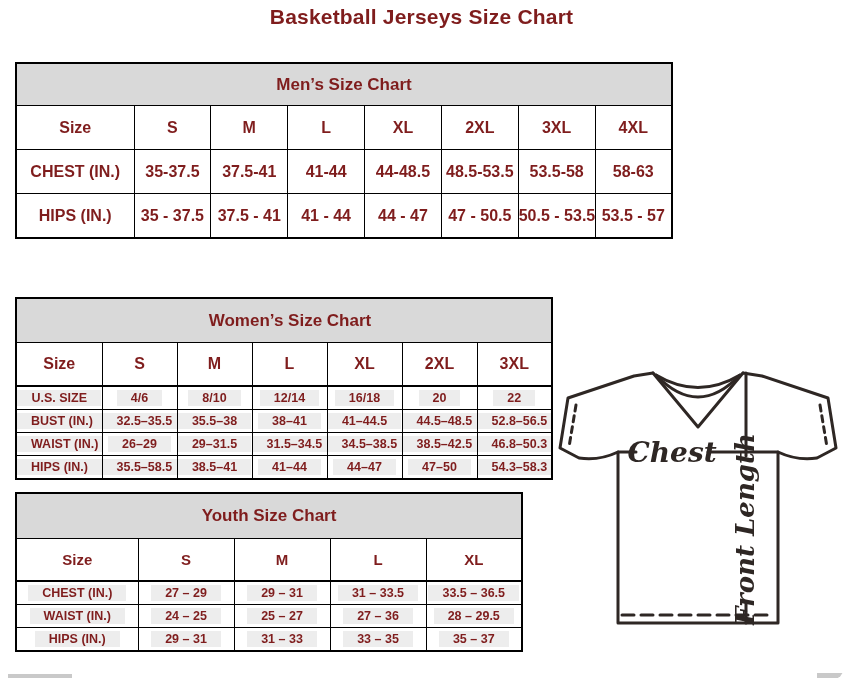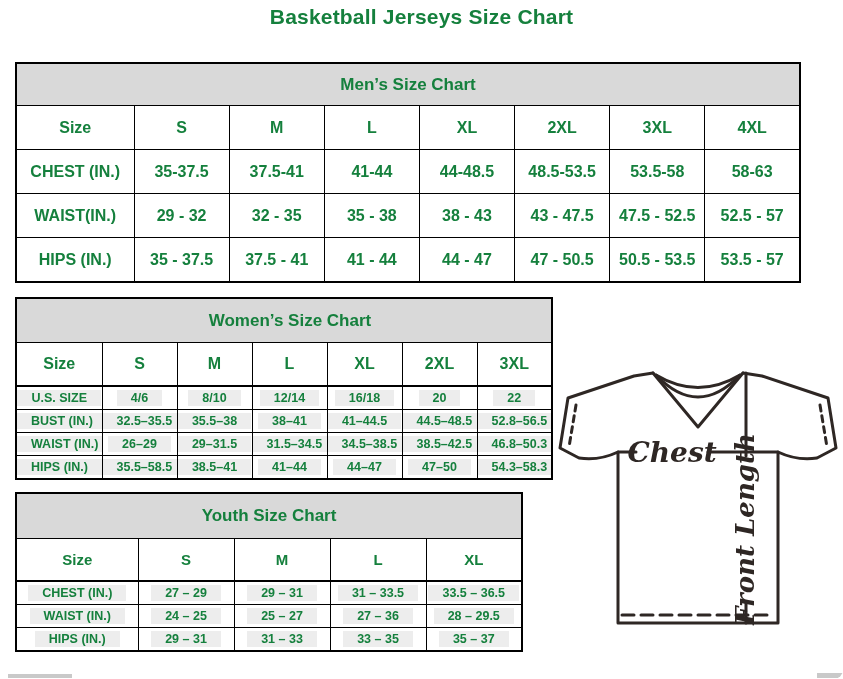--- a/index.html
+++ b/index.html
@@ -1,26 +1,26 @@
 <!DOCTYPE html>
 <html><head>
 <meta charset="utf-8">
 <style>
   html,body{margin:0;padding:0;background:#fff;}
   .canvas{position:relative;width:843px;height:679px;background:#fff;overflow:hidden;
-          font-family:"Liberation Sans",sans-serif;color:#15803d;border-radius:9px;}
+          font-family:"Liberation Sans",sans-serif;color:#7f1d1d;border-radius:9px;}
   .page-title{position:absolute;left:0;top:5px;width:843px;text-align:center;
               font-size:21px;font-weight:bold;letter-spacing:0.2px;}
   table.tbl{position:absolute;border-collapse:collapse;table-layout:fixed;background:#fff;
             border:2px solid #000;}
   table.tbl th,table.tbl td{border:1px solid #000;text-align:center;vertical-align:middle;
             padding:0;font-weight:bold;overflow:hidden;white-space:nowrap;}
   .band th{background:#d9d9d9;font-size:17px;border-bottom:1px solid #000;}
   
-  .mens{left:15px;top:62px;width:786px;}
+  .mens{left:15px;top:62px;width:658px;}
   .mens .band th{height:41px;}
   .mens .hdr th{height:43px;font-size:16px;}
   .mens .datarow td{height:43px;font-size:16px;}
   
   .womens{left:15px;top:297px;width:538px;}
   .womens .band th{height:43px;padding-left:12px;}
   .womens .hdr th{height:42px;font-size:16px;border-bottom:2px solid #000;}
   .womens .datarow td{height:22px;font-size:12.5px;}
   
   .youth{left:15px;top:492px;width:508px;}
@@ -70,30 +70,20 @@
       <td>CHEST (IN.)</td>
       <td>35-37.5</td>
       <td>37.5-41</td>
       <td>41-44</td>
       <td>44-48.5</td>
       <td>48.5-53.5</td>
       <td>53.5-58</td>
       <td>58-63</td>
     </tr>
     <tr class="datarow">
-      <td>WAIST(IN.)</td>
-      <td>29 - 32</td>
-      <td>32 - 35</td>
-      <td>35 - 38</td>
-      <td>38 - 43</td>
-      <td>43 - 47.5</td>
-      <td>47.5 - 52.5</td>
-      <td>52.5 - 57</td>
-    </tr>
-    <tr class="datarow">
       <td>HIPS (IN.)</td>
       <td>35 - 37.5</td>
       <td>37.5 - 41</td>
       <td>41 - 44</td>
       <td>44 - 47</td>
       <td>47 - 50.5</td>
       <td>50.5 - 53.5</td>
       <td>53.5 - 57</td>
     </tr>
   </tbody>

